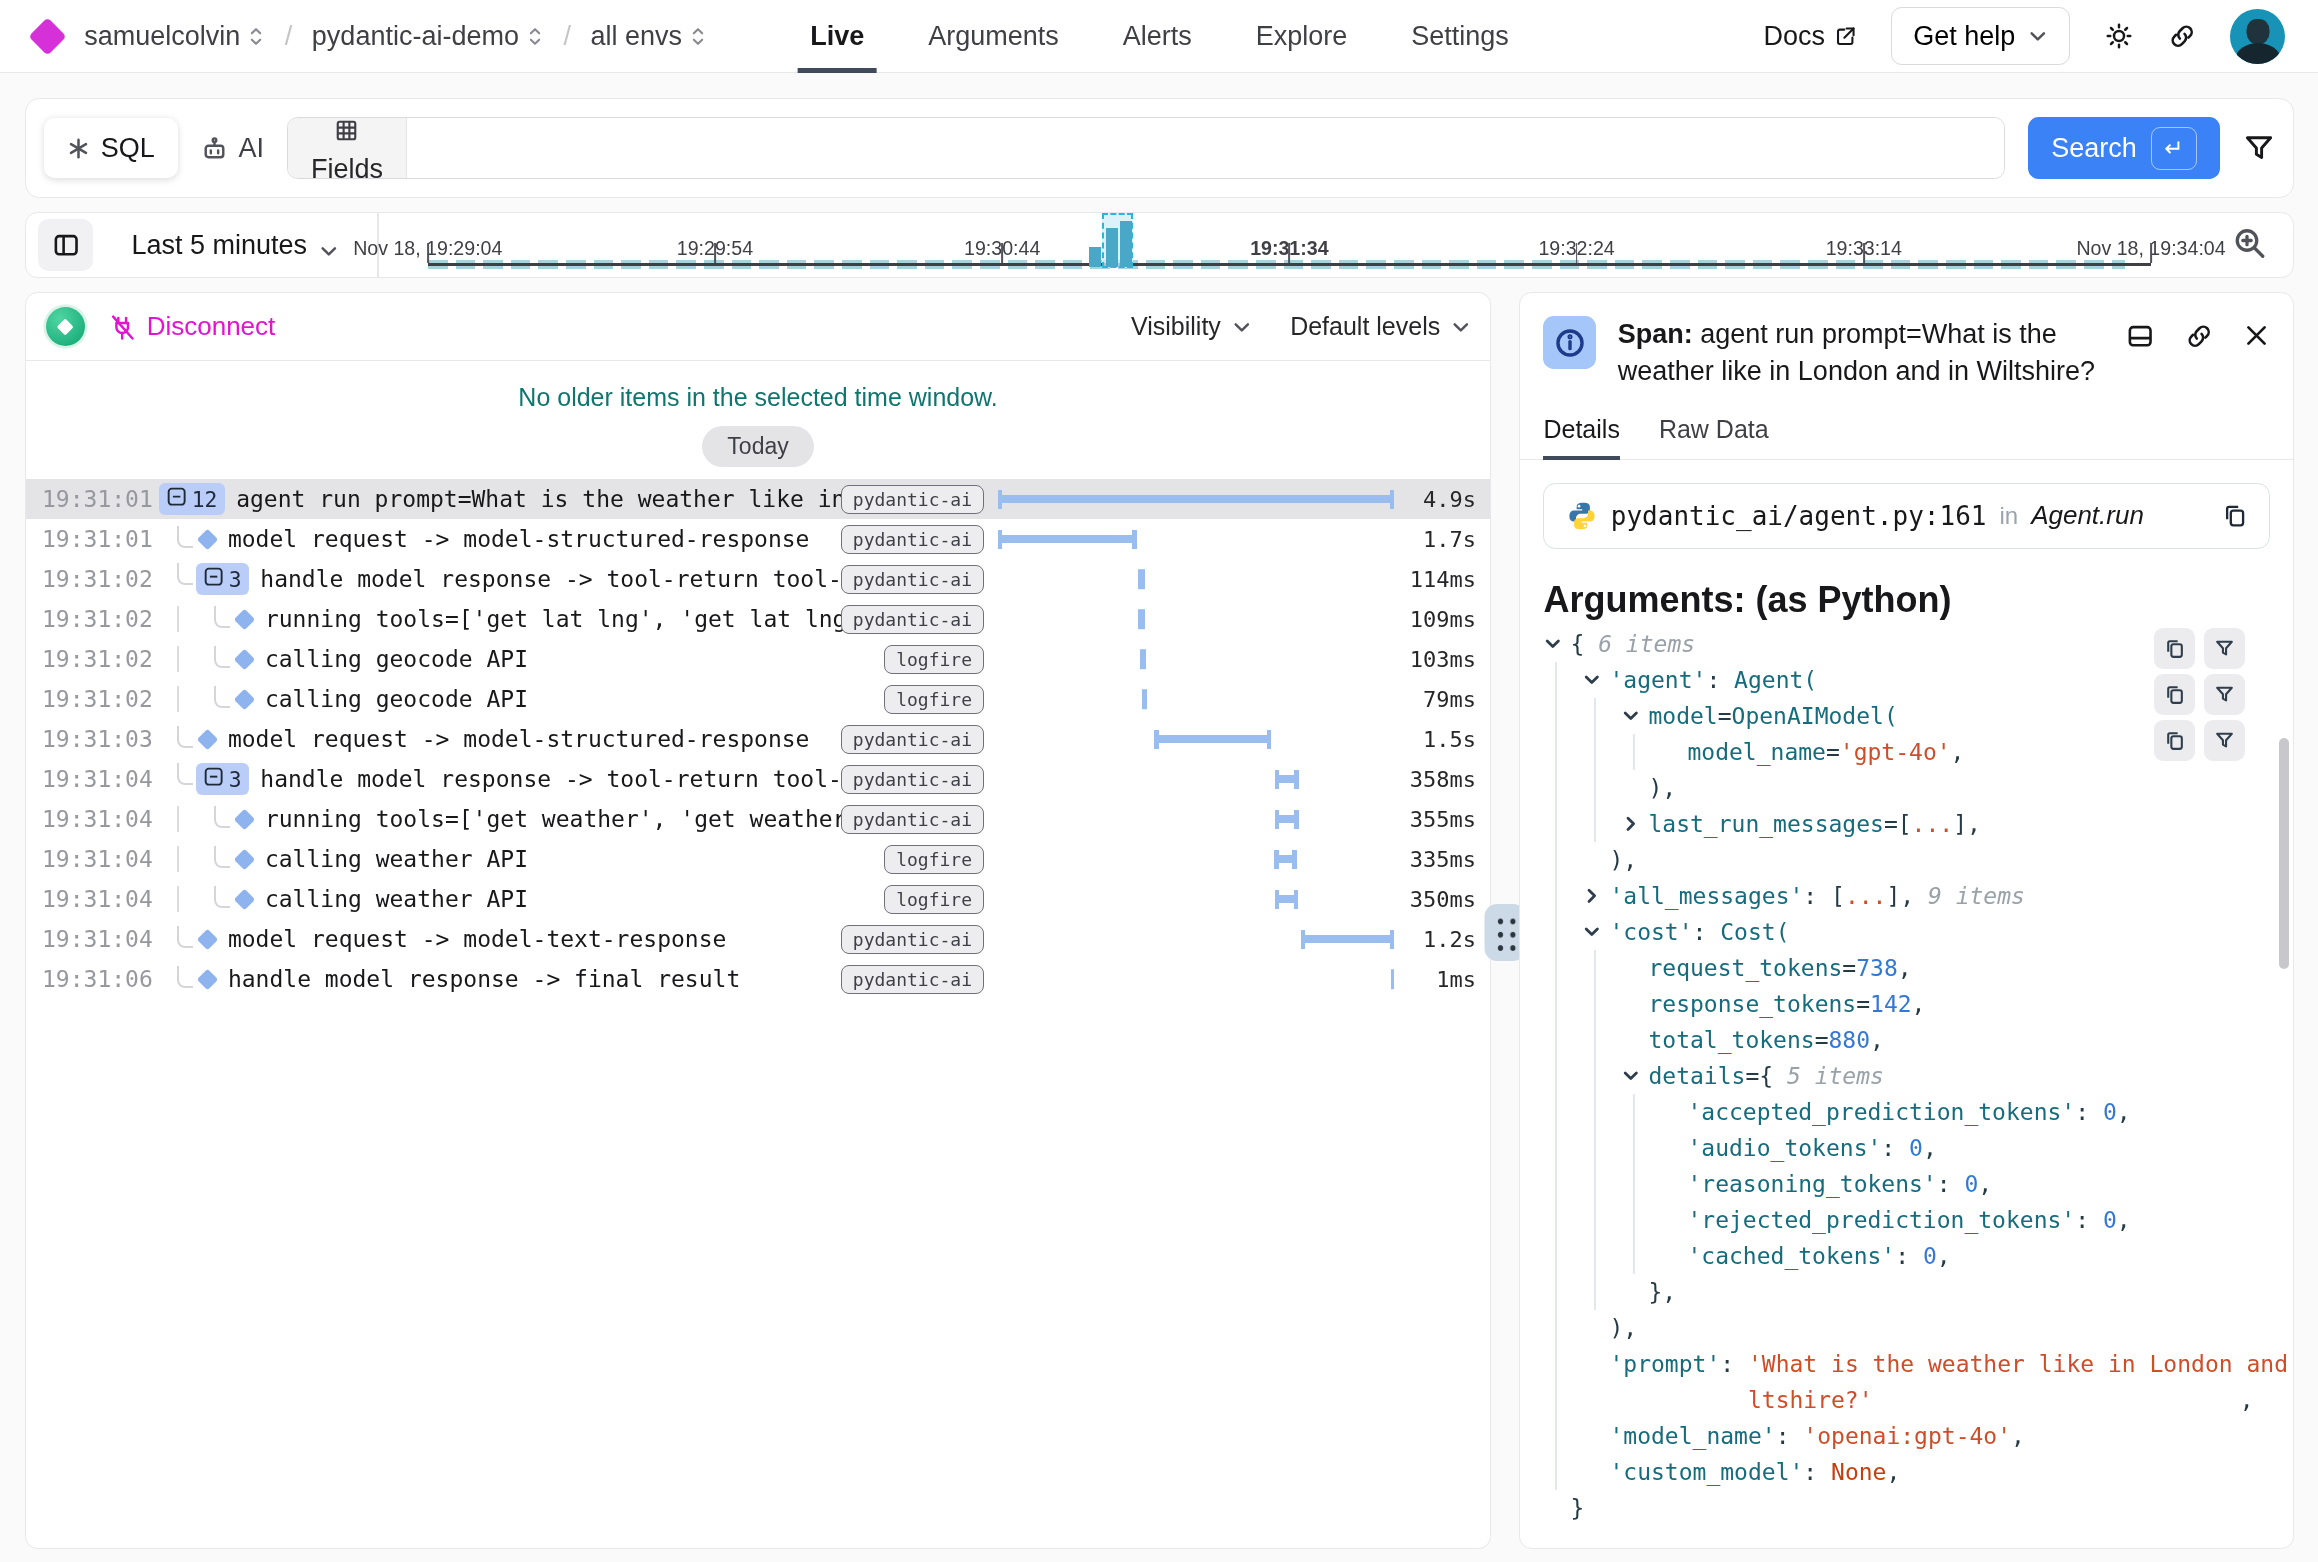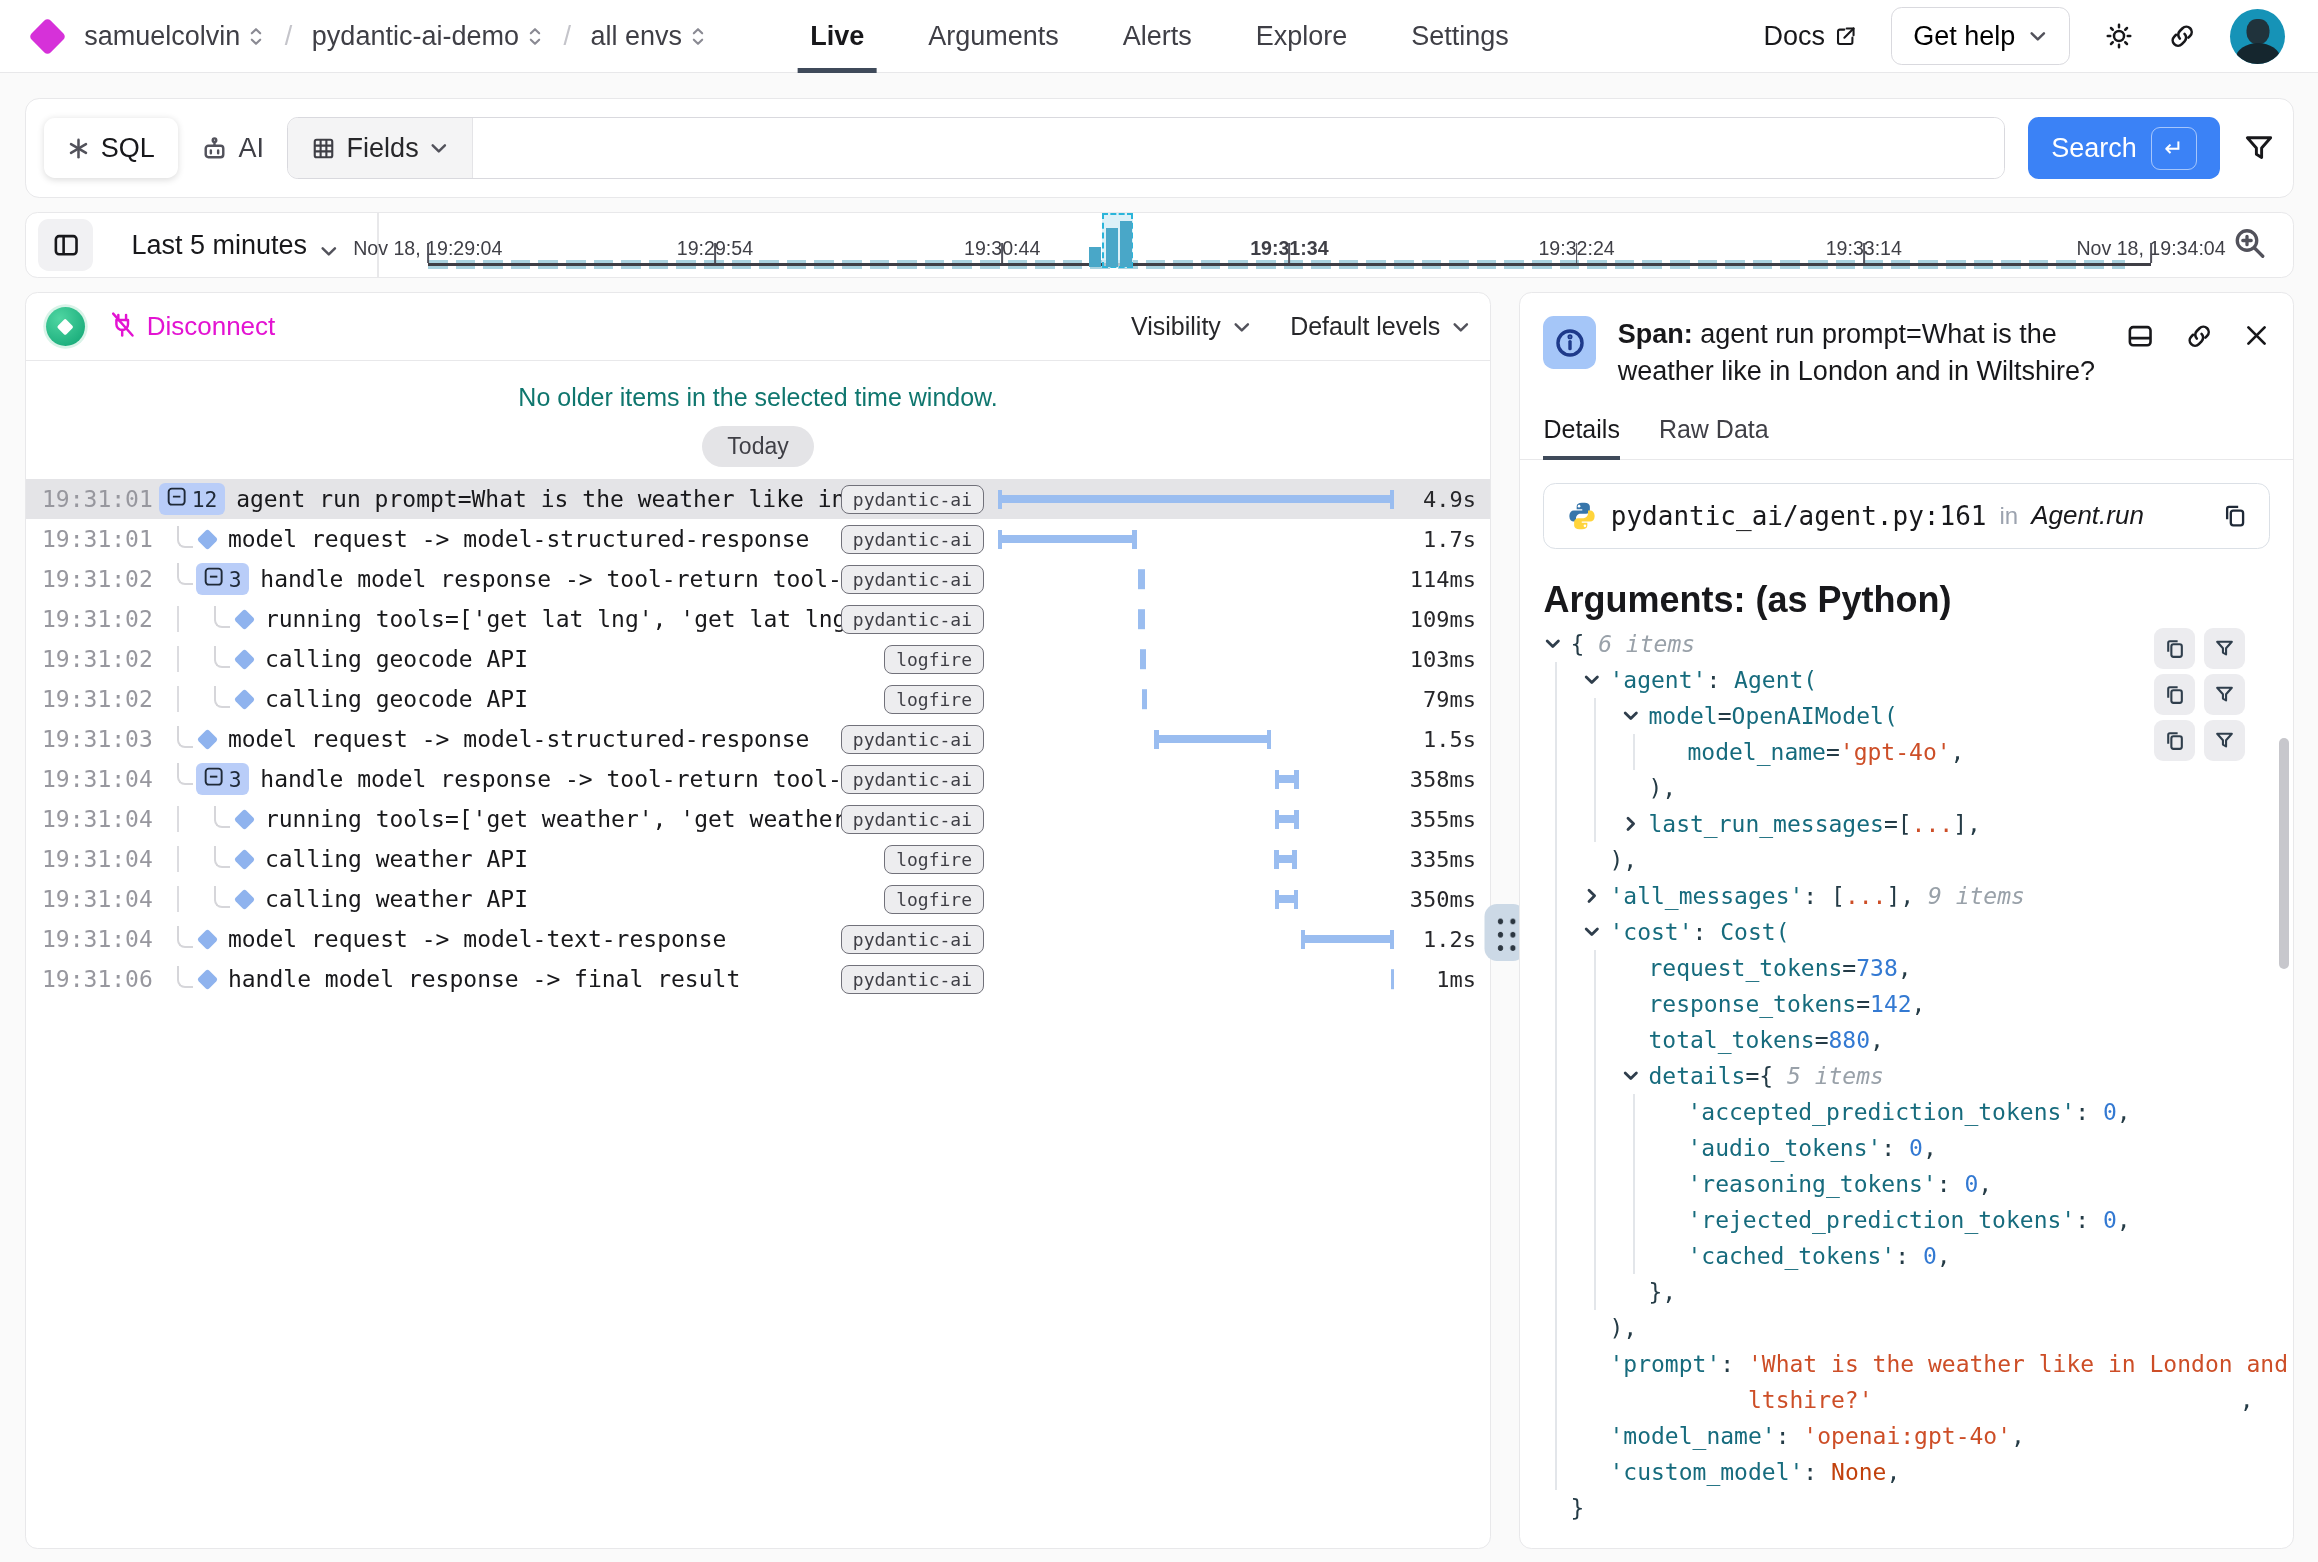--- a/index.html
+++ b/index.html
@@ -24,21 +24,21 @@
   .iconbtn { background:none; border:none; cursor:pointer; display:flex; align-items:center; }
   .avatar { width:55px; height:55px; border-radius:50%; background:#1693b7; position:relative; overflow:hidden; cursor:pointer; }
   .avatar::before { content:""; position:absolute; left:50%; top:10.7px; transform:translateX(-50%); width:23px; height:25px; border-radius:45%; background:#20333c; }
   .avatar::after { content:""; position:absolute; left:50%; top:34px; transform:translateX(-50%); width:44px; height:30px; border-radius:50% 50% 0 0; background:#15262e; }
 
   
   .toolbar { margin:25px 25px 0; height:100px; background:#fff; border:1.8px solid #e8e8ea; border-radius:14.2px; display:flex; align-items:center; padding:0 18px; gap:23px; }
   .sql-btn { display:flex; align-items:center; gap:10.7px; background:#fff; border:none; border-radius:10.7px; box-shadow:0 1.8px 7.1px rgba(0,0,0,.14); padding:14.2px 23px; font-size:27px; color:#18181b; cursor:pointer; }
   .ai-btn { display:flex; align-items:center; gap:10.7px; background:none; border:none; font-size:27px; color:#3f3f46; cursor:pointer; }
   .search-group { flex:1; height:62px; display:flex; border:1.8px solid #d9d9de; border-radius:10.7px; overflow:hidden; background:#fff; }
-  .fields-btn { display:flex; align-items:center; gap:10.7px; background:#f4f4f5; border:none; border-right:1.8px solid #e4e4e7; padding:0 23px; font-size:27px; color:#27272a; cursor:pointer; }
+  .fields-btn { display:flex; align-items:center; gap:10.7px; background:#f4f4f5; border:none; border-right:1.8px solid #e4e4e7; padding:0 23px; font-size:27px; color:#27272a; cursor:pointer;flex-direction:column; }
   .search-input { flex:1; border:none; outline:none; font-size:25px; padding:0 21.3px; background:#fff; }
   .search-btn { display:flex; align-items:center; gap:14.2px; background:#3b82f6; color:#fff; border:none; border-radius:10.7px; padding:0 23px; height:62px; font-size:27px; cursor:pointer; }
   .enter-badge { width:46px; height:43px; border:1.8px solid rgba(255,255,255,.55); border-radius:9px; display:flex; align-items:center; justify-content:center; font-size:23px; }
 
   
   .timebox { margin:14.2px 25px 0; height:66px; background:#fff; border:1.8px solid #e8e8ea; border-radius:12.4px; display:flex; align-items:center; padding-left:12.4px; position:relative; }
   .panel-toggle { width:55px; height:52px; background:#f1f1f3; border:none; border-radius:10.7px; display:flex; align-items:center; justify-content:center; cursor:pointer; }
   .range-dd { display:flex; align-items:flex-end; gap:12.4px; font-size:27px; padding:0 38px; cursor:pointer; white-space:nowrap; }
   .tb-divider { width:1.8px; align-self:stretch; background:#e8e8ea; }
   .axis { flex:1; position:relative; height:100%; }
@@ -58,21 +58,21 @@
   .left-panel { width:1467px; display:flex; flex-direction:column; }
   .gap-col { width:28.4px; position:relative; }
   .grip { position:absolute; left:50%; top:612px; transform:translateX(-50%); width:41px; height:57px; border-radius:12.4px; background:#ccd9e6; display:flex; align-items:center; justify-content:center; cursor:col-resize; }
   .grip-dots { width:25px; height:39px; background-image:radial-gradient(#2c3640 2.3px, transparent 3px); background-size:12.4px 13.3px; background-position:1.8px 1.8px; }
   .right-panel { width:775px; position:relative; }
 
   
   .lp-head { height:68px; display:flex; align-items:center; padding:0 19.6px; border-bottom:1.8px solid #e8e8ea; }
   .live-dot { width:39px; height:39px; border-radius:50%; background:radial-gradient(circle at 35% 30%, #4fd6a2, #0ea372); box-shadow:0 0 0 2.7px #d9f3e8; display:flex; align-items:center; justify-content:center; margin-right:23px; }
   .live-dot i { width:12.4px; height:12.4px; background:#fff; transform:rotate(45deg); border-radius:1.8px; display:block; }
-  .disconnect { display:flex; align-items:flex-start; gap:10.7px; color:#e313d2; font-size:26px; background:none; border:none; cursor:pointer; }
+  .disconnect { display:flex; align-items:flex-end; gap:10.7px; color:#e313d2; font-size:26px; background:none; border:none; cursor:pointer; }
   .lp-head-right { margin-left:auto; display:flex; align-items:center; gap:39px; }
   .dd { display:flex; align-items:center; gap:10.7px; font-size:25px; color:#27272a; cursor:pointer; }
 
   .empty-note { text-align:center; font-size:25px; color:#0f766e; padding-top:21.3px; }
   .today-wrap { text-align:center; padding:14.2px 0 12.4px; }
   .today-pill { display:inline-block; background:#e4e4e7; border-radius:888px; padding:7.1px 25px; font-size:23px; color:#3f3f46; }
 
   
   .rows {}
   .trow { height:40px; display:flex; align-items:center; padding:0 14.2px 0 16px; cursor:pointer; }

